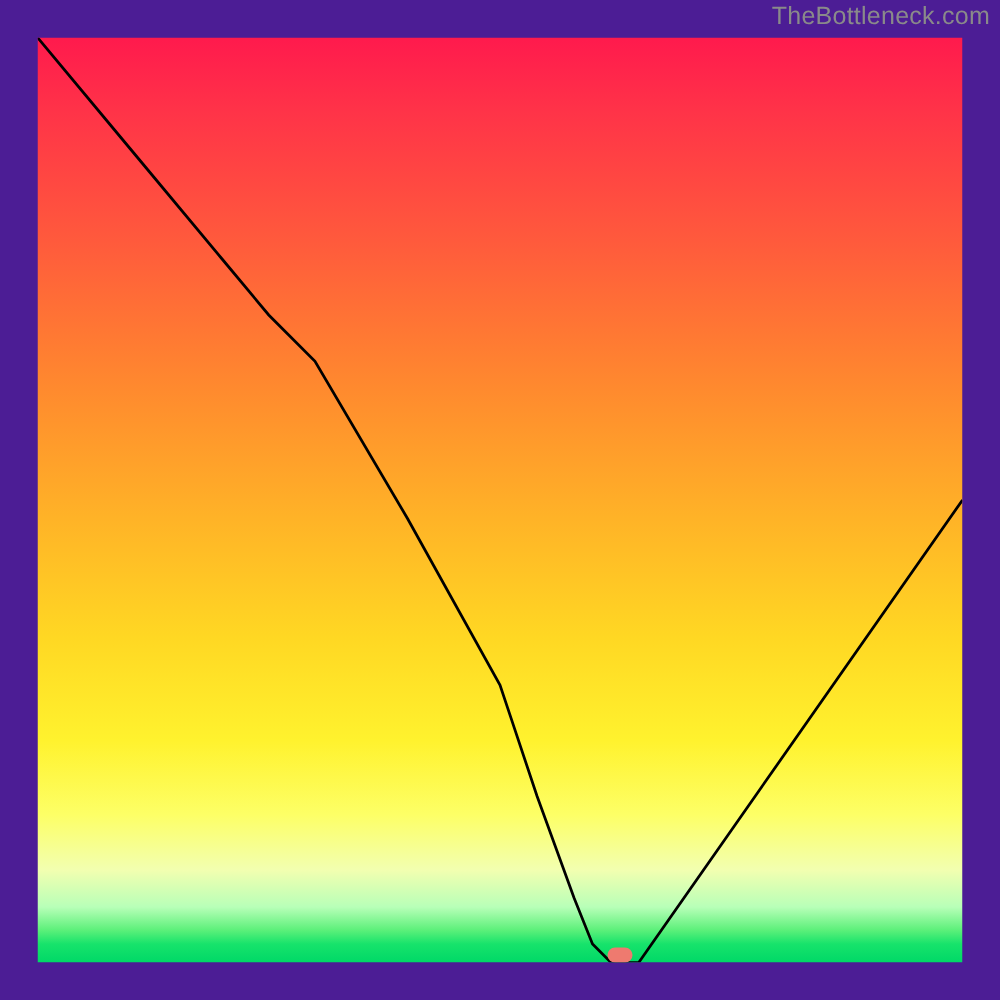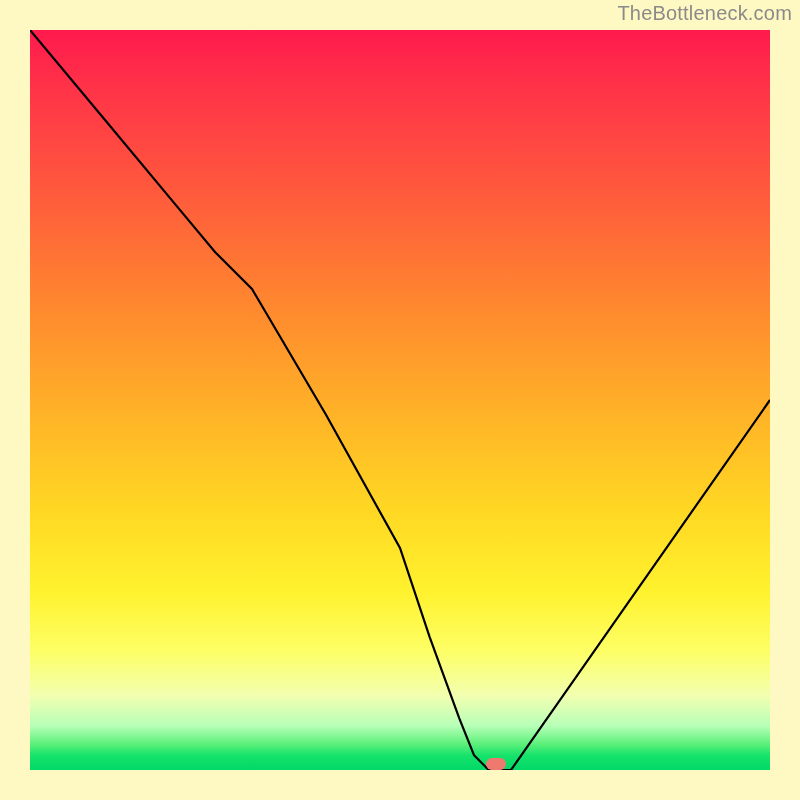--- a/index.html
+++ b/index.html
@@ -7,21 +7,21 @@
     padding: 0;
     width: 800px;
     height: 800px;
     background: #000;
     font-family: Arial, Helvetica, sans-serif;
   }
   .container {
     position: relative;
     width: 800px;
     height: 800px;
-    background: #fef9c3;
+    background: #4c1d95;
   }
   .watermark {
     position: absolute;
     top: 2px;
     right: 8px;
     color: #8a8a8a;
     font-size: 20px;
     font-weight: 500;
     z-index: 10;
     letter-spacing: 0.2px;

